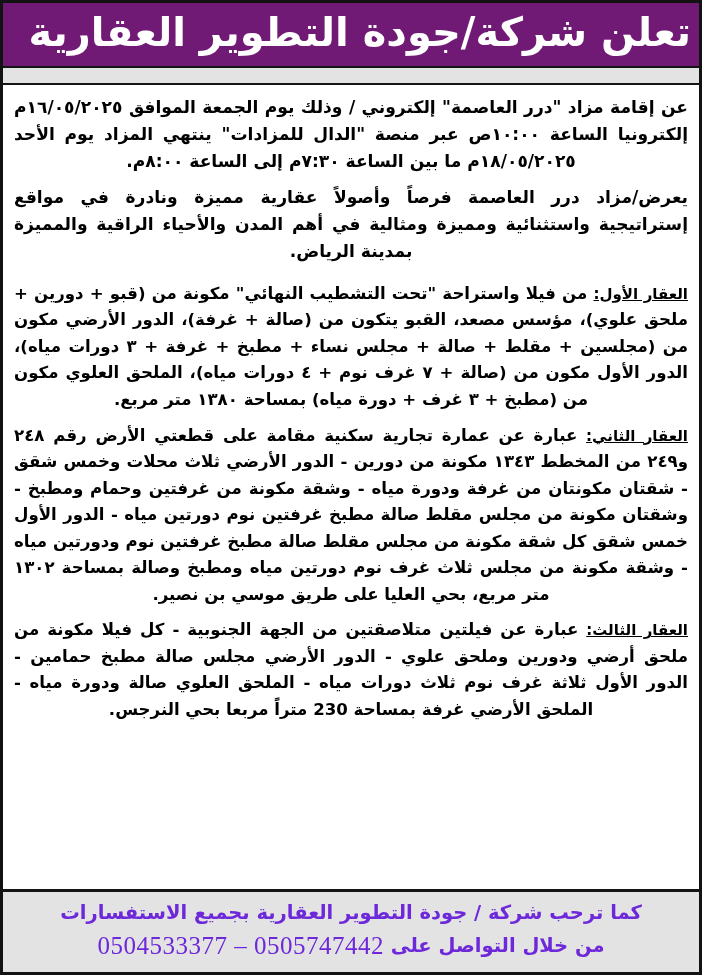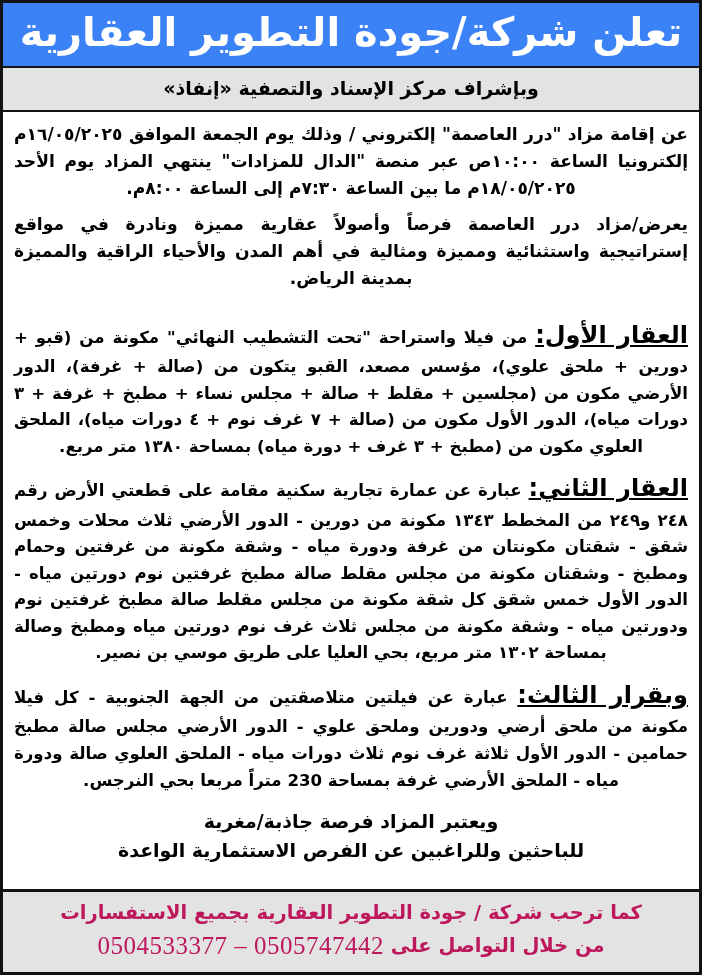--- a/index.html
+++ b/index.html
@@ -16,23 +16,22 @@
     box-sizing: border-box;
     background: #ffffff;
     border: 3px solid #121212;
     position: relative;
     overflow: hidden;
     display: flex;
     flex-direction: column;
   }
   
   .header-band {
-    background: #3b82f6;
+    background: #701a75;
     color: #ffffff;
-    text-align: center;
     padding: 7px 8px 11px 8px;
     flex: 0 0 auto;
   }
   .header-title {
     font-size: 40px;
     font-weight: bold;
     line-height: 1.12;
     letter-spacing: 0px;
     white-space: nowrap;
   }
@@ -62,35 +61,35 @@
   }
   .para {
     font-size: 17.1px;
     font-weight: bold;
     color: #000000;
     line-height: 1.58;
     text-align: justify;
     text-align-last: center;
     margin: 0 0 9px 0;
   }
-  .para.tight { margin-bottom: 24px; }
+  .para.tight { margin-bottom: 16px; }
   .para-last-right { text-align-last: right; }
 
   .prop {
     font-size: 16.6px;
     font-weight: bold;
     color: #000000;
     line-height: 1.6;
     text-align: justify;
     text-align-last: center;
     margin: 0 0 9px 0;
   }
   .prop-label {
     text-decoration: underline;
-    font-size: 24px;
+    font-size: 15px;
     font-weight: bold;
   }
   
   .closing {
     text-align: center;
     margin: 4px 0 0 0;
   }
   .closing-line {
     font-size: 19px;
     font-weight: bold;
@@ -102,21 +101,21 @@
   .footer-band {
     background: #e3e3e3;
     border-top: 3px solid #141414;
     text-align: center;
     padding: 7px 8px 8px 8px;
     flex: 0 0 auto;
   }
   .footer-line {
     font-size: 19.5px;
     font-weight: bold;
-    color: #be185d;
+    color: #6d28d9;
     line-height: 1.45;
     white-space: nowrap;
   }
   .phones {
     font-family: "Liberation Serif", serif;
     font-size: 25px;
     font-weight: normal;
     direction: ltr;
     unicode-bidi: embed;
     display: inline-block;
@@ -128,46 +127,41 @@
 </head>
 <body>
 
 <div class="ad">
 
   <div class="header-band">
     <div class="header-title">تعلن شركة/جودة التطوير العقارية</div>
   </div>
 
   <div class="sub-band">
-    <div class="sub-line">وبإشراف مركز الإسناد والتصفية «إنفاذ»</div>
   </div>
 
   <div class="body-wrap">
 
     <p class="para">عن إقامة مزاد "درر العاصمة" إلكتروني / وذلك يوم الجمعة الموافق ١٦/٠٥/٢٠٢٥م إلكترونيا الساعة ١٠:٠٠ص عبر منصة "الدال للمزادات" ينتهي المزاد يوم الأحد ١٨/٠٥/٢٠٢٥م ما بين الساعة ٧:٣٠م إلى الساعة ٨:٠٠م.</p>
 
     <p class="para tight">يعرض/مزاد درر العاصمة فرصاً وأصولاً عقارية مميزة ونادرة في مواقع إستراتيجية واستثنائية ومميزة ومثالية في أهم المدن والأحياء الراقية والمميزة بمدينة الرياض.</p>
 
     <p class="prop">
       <span class="prop-label">العقار الأول:</span><span> من فيلا واستراحة "تحت التشطيب النهائي" مكونة من (قبو + دورين + ملحق علوي)، مؤسس مصعد، القبو يتكون من (صالة + غرفة)، الدور الأرضي مكون من (مجلسين + مقلط + صالة + مجلس نساء + مطبخ + غرفة + ٣ دورات مياه)، الدور الأول مكون من (صالة + ٧ غرف نوم + ٤ دورات مياه)، الملحق العلوي مكون من (مطبخ + ٣ غرف + دورة مياه) بمساحة ١٣٨٠ متر مربع.</span>
     </p>
 
     <p class="prop">
       <span class="prop-label">العقار الثاني:</span><span> عبارة عن عمارة تجارية سكنية مقامة على قطعتي الأرض رقم ٢٤٨ و٢٤٩ من المخطط ١٣٤٣ مكونة من دورين - الدور الأرضي ثلاث محلات وخمس شقق - شقتان مكونتان من غرفة ودورة مياه - وشقة مكونة من غرفتين وحمام ومطبخ - وشقتان مكونة من مجلس مقلط صالة مطبخ غرفتين نوم دورتين مياه - الدور الأول خمس شقق كل شقة مكونة من مجلس مقلط صالة مطبخ غرفتين نوم ودورتين مياه - وشقة مكونة من مجلس ثلاث غرف نوم دورتين مياه ومطبخ وصالة بمساحة ١٣٠٢ متر مربع، بحي العليا على طريق موسي بن نصير.</span>
     </p>
 
     <p class="prop">
-      <span class="prop-label">وبقرار الثالث:</span><span> عبارة عن فيلتين متلاصقتين من الجهة الجنوبية - كل فيلا مكونة من ملحق أرضي ودورين وملحق علوي - الدور الأرضي مجلس صالة مطبخ حمامين - الدور الأول ثلاثة غرف نوم ثلاث دورات مياه - الملحق العلوي صالة ودورة مياه - الملحق الأرضي غرفة بمساحة 230 متراً مربعا بحي النرجس.</span>
+      <span class="prop-label">العقار الثالث:</span><span> عبارة عن فيلتين متلاصقتين من الجهة الجنوبية - كل فيلا مكونة من ملحق أرضي ودورين وملحق علوي - الدور الأرضي مجلس صالة مطبخ حمامين - الدور الأول ثلاثة غرف نوم ثلاث دورات مياه - الملحق العلوي صالة ودورة مياه - الملحق الأرضي غرفة بمساحة 230 متراً مربعا بحي النرجس.</span>
     </p>
 
 
-    <div class="closing">
-      <div class="closing-line">ويعتبر المزاد فرصة جاذبة/مغرية</div>
-      <div class="closing-line">للباحثين وللراغبين عن الفرص الاستثمارية الواعدة</div>
-    </div>
 
     <div class="spacer"></div>
   </div>
 
   <div class="footer-band">
     <div class="footer-line">كما ترحب شركة / جودة التطوير العقارية بجميع الاستفسارات</div>
     <div class="footer-line">
       <span>من خلال التواصل على </span><span class="phones">0504533377 – 0505747442</span>
     </div>
   </div>

